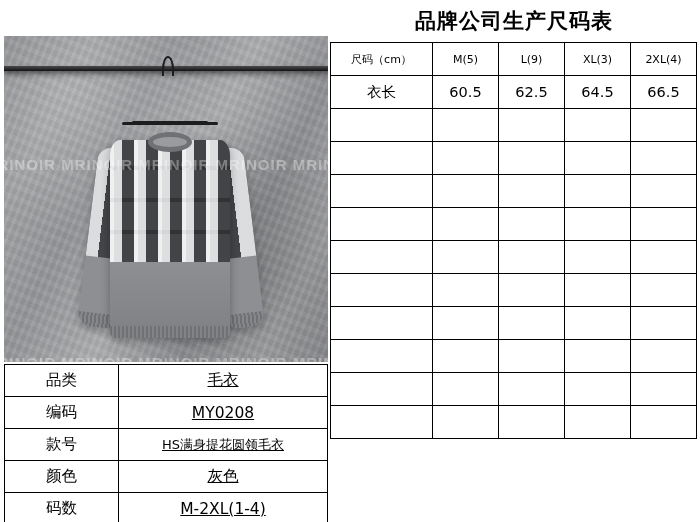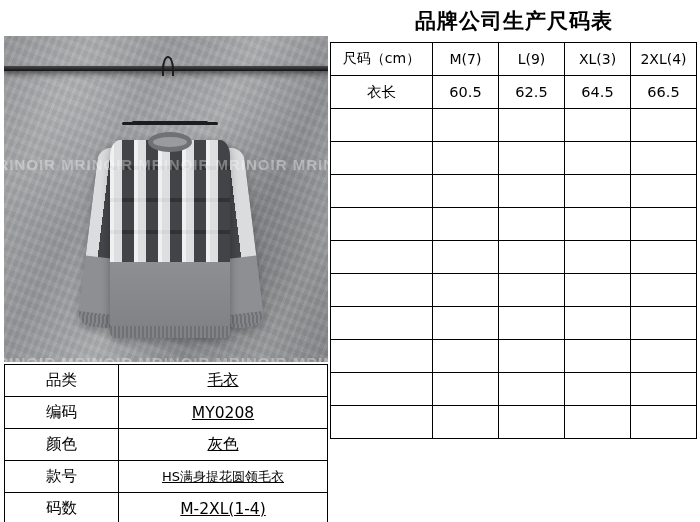--- a/index.html
+++ b/index.html
@@ -200,21 +200,21 @@
     table-layout: fixed;
   }
   .size-table td {
     border: 1px solid #000;
     height: 33px;
     text-align: center;
     vertical-align: middle;
     font-size: 14.5px;
     padding: 0;
   }
-  .size-table .hdr { font-size: 14px; }
+  .size-table .hdr { font-size: 11px; }
   .col-label { width: 102px; }
   .col-v { width: 66px; }
 
   
   .info-table {
     position: absolute;
     left: 4px;
     top: 364px;
     width: 324px;
     border-collapse: collapse;
@@ -273,21 +273,21 @@
     <colgroup>
       <col class="col-label">
         <col class="col-v">
         <col class="col-v">
         <col class="col-v">
         <col class="col-v">
     </colgroup>
     <tbody>
       <tr>
         <td class="hdr">尺码（cm）</td>
-        <td class="hdr">M(7)</td>
+        <td class="hdr">M(5)</td>
         <td class="hdr">L(9)</td>
         <td class="hdr">XL(3)</td>
         <td class="hdr">2XL(4)</td>
       </tr>
       <tr>
         <td>衣长</td>
         <td>60.5</td>
         <td>62.5</td>
         <td>64.5</td>
         <td>66.5</td>
@@ -369,27 +369,27 @@
     <tbody>
       <tr>
         <td class="k">品类</td>
         <td class="v">毛衣</td>
       </tr>
       <tr>
         <td class="k">编码</td>
         <td class="v">MY0208</td>
       </tr>
       <tr>
+        <td class="k">款号</td>
+        <td class="v small">HS满身提花圆领毛衣</td>
+      </tr>
+      <tr>
         <td class="k">颜色</td>
         <td class="v">灰色</td>
       </tr>
       <tr>
-        <td class="k">款号</td>
-        <td class="v small">HS满身提花圆领毛衣</td>
-      </tr>
-      <tr>
         <td class="k">码数</td>
         <td class="v">M-2XL(1-4)</td>
       </tr>
     </tbody>
   </table>
 
 </div>
 
 </body></html>

